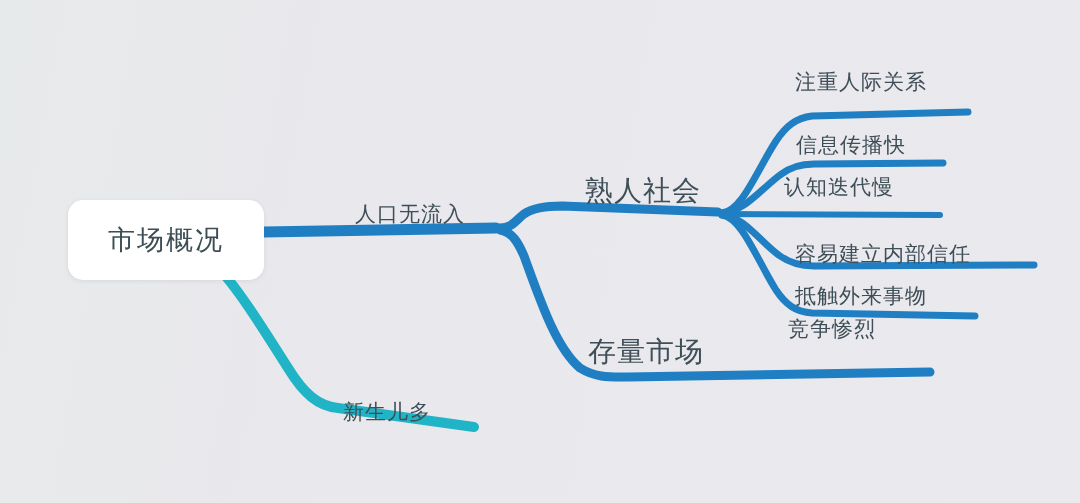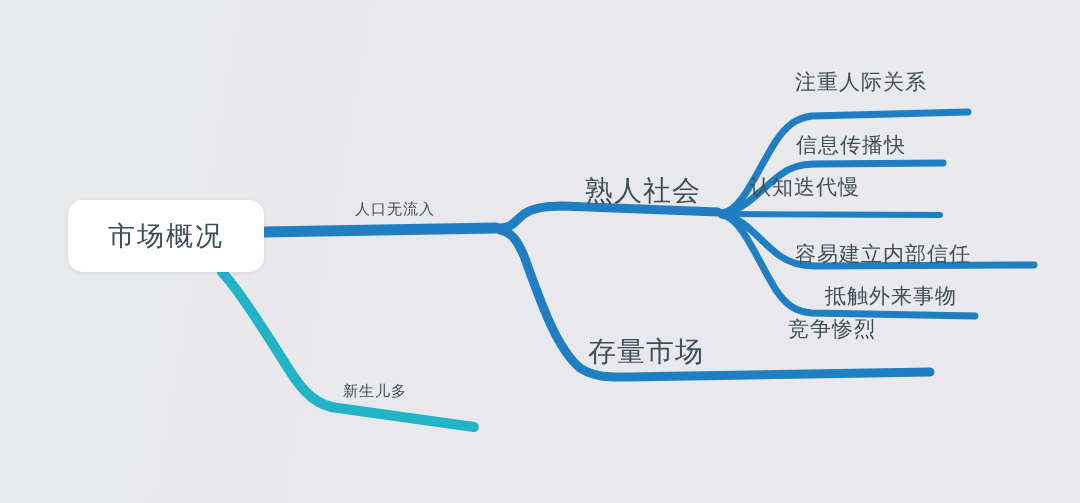--- a/index.html
+++ b/index.html
@@ -34,21 +34,21 @@
     background: #ffffff;
     border-radius: 15px;
     box-shadow: 0 1px 4px rgba(90,100,110,0.13);
     display: flex;
     align-items: center;
     justify-content: center;
     color: #3c4d54;
     letter-spacing: 2px;
     font-size: 27px;
   }
-  .lvl1 { font-size: 15px; }
+  .lvl1 { font-size: 21px; }
   .lvl2 { font-size: 28px; }
   .lvl3 { font-size: 21px; }
 </style>
 </head>
 <body>
 
 <div id="canvas">
 
   <svg id="branches" viewBox="0 0 1080 503">
 
@@ -60,37 +60,37 @@
 
     <path d="M 722 213 C 742 211 756 172 776 141 C 786 126 796 118 812 116 L 968 112" fill="none" stroke="#1f7fc2" stroke-width="7" stroke-linecap="round"></path>
     <path d="M 722 213 C 744 212 760 190 780 175 C 790 167 800 164 814 164 L 943 163" fill="none" stroke="#1f7fc2" stroke-width="7" stroke-linecap="round"></path>
     <path d="M 723 214 L 940 215" fill="none" stroke="#1f7fc2" stroke-width="6" stroke-linecap="round"></path>
     <path d="M 722 215 C 744 216 760 242 780 256 C 790 263 800 266 814 266 L 1034 265" fill="none" stroke="#1f7fc2" stroke-width="7" stroke-linecap="round"></path>
     <path d="M 722 215 C 742 218 756 258 776 290 C 786 305 796 312 812 313 L 975 316" fill="none" stroke="#1f7fc2" stroke-width="7" stroke-linecap="round"></path>
 
     <path d="M 222 272 C 240 292 264 330 288 368 C 304 394 318 406 338 408 L 474 427" fill="none" stroke="#20b4c6" stroke-width="10" stroke-linecap="round"></path>
   </svg>
 
-  <div class="root-node" style="left:68px; top:200px; width:196px; height:72px;">
+  <div class="root-node" style="left:68px; top:200px; width:196px; height:80px;">
     <span>市场概况</span>
   </div>
 
   <div class="node-label lvl1" style="left:355px; top:200px;">人口无流入</div>
 
-  <div class="node-label lvl1" style="left:343px; top:382px;">新生儿多</div>
+  <div class="node-label lvl1" style="left:343px; top:398px;">新生儿多</div>
 
   <div class="node-label lvl2" style="left:585px; top:172px;">熟人社会</div>
 
   <div class="node-label lvl2" style="left:588px; top:333px;text-align:center;">存量市场</div>
 
   <div class="node-label lvl3" style="left:795px; top:68px;">注重人际关系</div>
 
   <div class="node-label lvl3" style="left:796px; top:122px;margin-top:9px;">信息传播快</div>
 
-  <div class="node-label lvl3" style="left:750px; top:173px;">认知迭代慢</div>
+  <div class="node-label lvl3" style="left:784px; top:173px;">认知迭代慢</div>
 
   <div class="node-label lvl3" style="left:795px; top:240px;">容易建立内部信任</div>
 
-  <div class="node-label lvl3" style="left:795px; top:282px;margin-left:30px;">抵触外来事物</div>
+  <div class="node-label lvl3" style="left:795px; top:282px;">抵触外来事物</div>
 
   <div class="node-label lvl3" style="left:788px; top:315px;">竞争惨烈</div>
 
 </div>
 
 </body></html>

